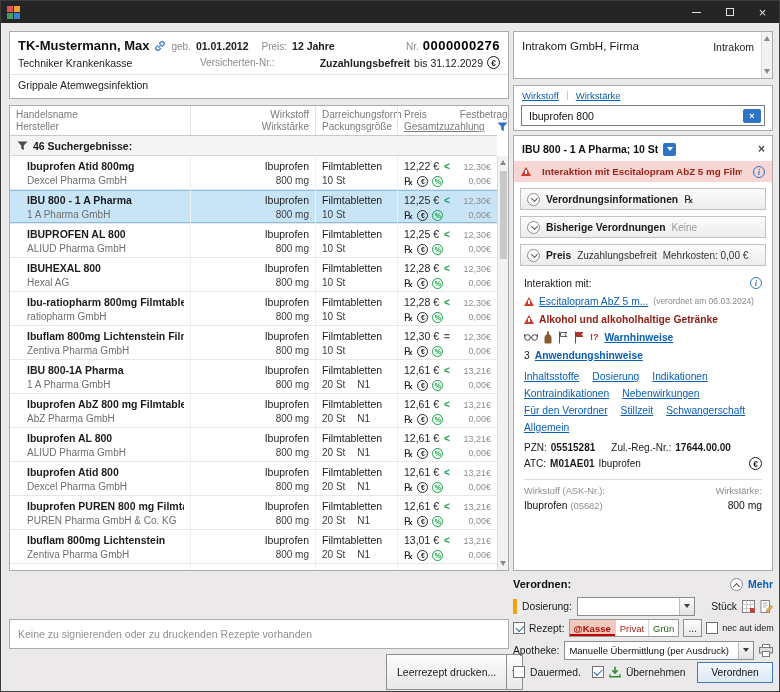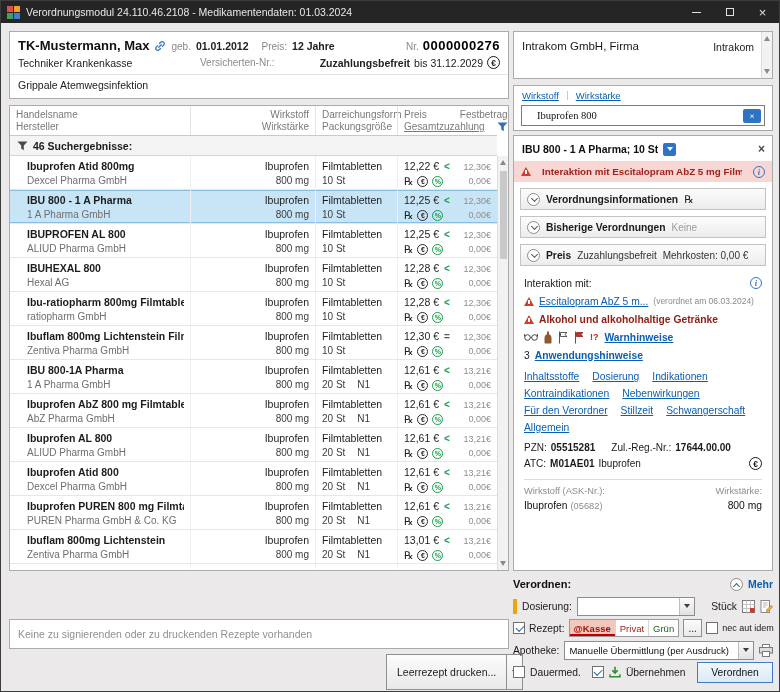--- a/index.html
+++ b/index.html
@@ -87,21 +87,21 @@
 .btnarr i{border-left:3.5px solid transparent;border-right:3.5px solid transparent;border-top:4px solid #333;}
 
 #company{left:512px;top:30px;width:260px;height:48px;}
 .cname{position:absolute;left:8px;top:8px;font-size:11.5px;color:#1a1a1a;}
 .cbadge{position:absolute;right:18px;top:9px;font-size:10.5px;color:#1a1a1a;}
 .cgut{position:absolute;top:0;right:0;bottom:0;width:11px;background:#f2f2f2;border-left:1px solid #ddd;}
 #searchcard{left:512px;top:84px;width:260px;height:46px;}
 .stabs{display:flex;align-items:center;gap:8px;padding:4px 8px 0;}
 .stab{font-size:9.5px;color:#0a5fb4;text-decoration:underline;}
 .ssep{width:1px;height:9px;background:#c9c9c9;}
-.sbox{position:absolute;left:7px;right:7px;top:19px;height:21px;border:1px solid #7c7c7c;background:#fff;display:flex;align-items:center;padding:0 3px 0 15px;gap:3px;font-family:Liberation Serif, serif;}
+.sbox{position:absolute;left:7px;right:7px;top:19px;height:21px;border:1px solid #7c7c7c;background:#fff;display:flex;align-items:center;padding:0 3px 0 7px;gap:3px;}
 .sbox input{flex:1;min-width:0;height:100%;border:0;outline:0;background:transparent;font-family:inherit;font-size:10.5px;color:#101010;}
 .sclear{width:18px;height:14px;background:#2f74c4;border-radius:2px;color:#fff;font-size:9px;font-weight:bold;display:flex;align-items:center;justify-content:center;flex:0 0 18px;}
 
 #detail{left:512px;top:134px;width:260px;height:436px;}
 .dhead{display:flex;align-items:center;gap:5px;padding:6px 7px 0 8px;}
 .dtitle{font-size:10.5px;font-weight:bold;color:#101010;white-space:nowrap;overflow:hidden;}
 .ddrop{width:13px;height:13px;background:#2f74c4;border-radius:2px;display:flex;align-items:center;justify-content:center;flex:0 0 13px;}
 .ddrop i{border-left:3.5px solid transparent;border-right:3.5px solid transparent;border-top:4.5px solid #fff;}
 .dclose{margin-left:auto;font-size:12px;font-weight:bold;color:#4a4a4a;}
 .dwarn{margin-top:5px;height:21px;background:#f8d6d4;display:flex;align-items:center;gap:11px;padding:0 7px;}
@@ -152,21 +152,20 @@
 </head>
 <body>
 
 <div class="titlebar">
   <span class="appicon">
       <span class="ai1"></span>
       <span class="ai2"></span>
       <span class="ai3"></span>
       <span class="ai4"></span>
     </span>
-  <span class="wtitle">Verordnungsmodul 24.110.46.2108 - Medikamentendaten: 01.03.2024</span>
   <span class="wctrls">
     <span class="wbtn">
         <span class="minbar"></span>
       </span>
     <span class="wbtn">
         <span class="maxbox"></span>
       </span>
     <span class="wbtn closex">×</span>
   </span>
 </div>

